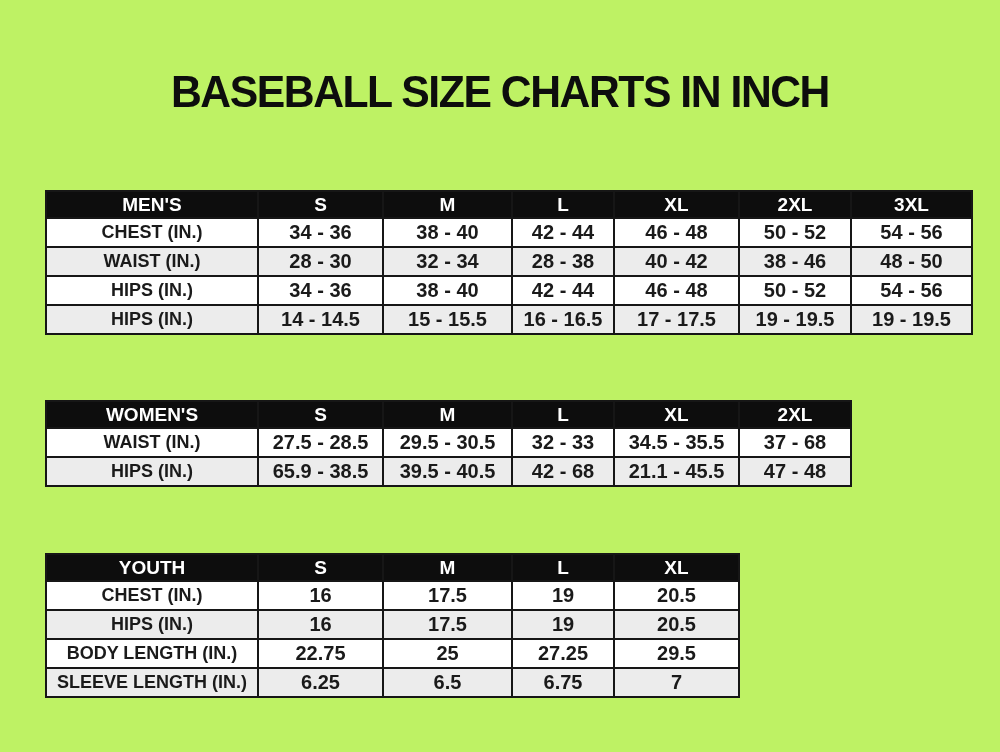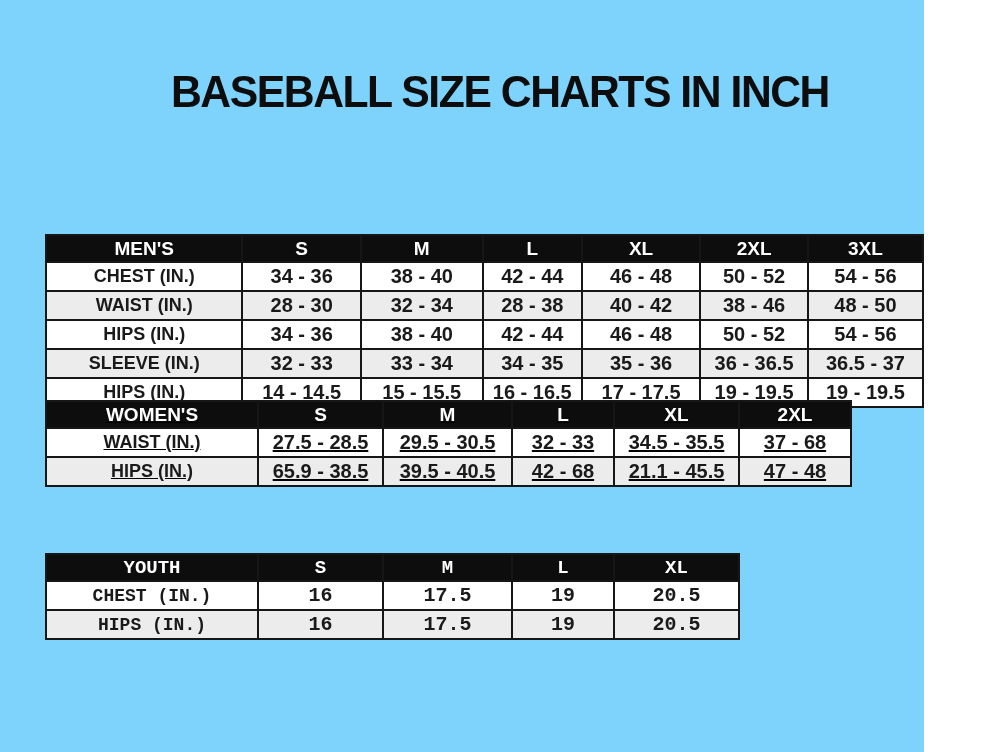--- a/index.html
+++ b/index.html
@@ -2,23 +2,23 @@
 <html><head>
 <meta charset="utf-8">
 <style>
   html, body {
     margin: 0;
     padding: 0;
     background: #ffffff;
   }
   .page {
     position: relative;
-    width: 924px;
+    width: 1000px;
     height: 752px;
-    background: #7dd3fc;
+    background: #bef264;
     overflow: hidden;
     font-family: "Liberation Sans", sans-serif;
   }
   .title {
     position: absolute;
     top: 68px;
     left: 0;
     width: 1000px;
     margin: 0;
     text-align: center;
@@ -30,23 +30,23 @@
     line-height: 1.1;
     white-space: nowrap;
   }
   table.size-table {
     position: absolute;
     left: 45px;
     border-collapse: collapse;
     table-layout: fixed;
     background: #ffffff;
   }
-  table.size-table.mens   { top: 190px; margin-top: 44px; }
-  table.size-table.womens { top: 400px; text-decoration: underline; }
-  table.size-table.youth  { top: 553px; font-family: Liberation Mono, monospace; }
+  table.size-table.mens   { top: 190px; }
+  table.size-table.womens { top: 400px; }
+  table.size-table.youth  { top: 553px; }
 
   table.size-table th, table.size-table td {
     border: 2px solid #161616;
     padding: 0 2px;
     text-align: center;
     vertical-align: middle;
     font-weight: 700;
     color: #1a1a1a;
     overflow: hidden;
     white-space: nowrap;
@@ -118,29 +118,20 @@
         <tr>
           <th>HIPS (IN.)</th>
           <td>34 - 36</td>
           <td>38 - 40</td>
           <td>42 - 44</td>
           <td>46 - 48</td>
           <td>50 - 52</td>
           <td>54 - 56</td>
         </tr>
         <tr>
-          <th>SLEEVE (IN.)</th>
-          <td>32 - 33</td>
-          <td>33 - 34</td>
-          <td>34 - 35</td>
-          <td>35 - 36</td>
-          <td>36 - 36.5</td>
-          <td>36.5 - 37</td>
-        </tr>
-        <tr>
           <th>HIPS (IN.)</th>
           <td>14 - 14.5</td>
           <td>15 - 15.5</td>
           <td>16 - 16.5</td>
           <td>17 - 17.5</td>
           <td>19 - 19.5</td>
           <td>19 - 19.5</td>
         </tr>
       </tbody>
     </table>
@@ -192,15 +183,29 @@
           <td>19</td>
           <td>20.5</td>
         </tr>
         <tr>
           <th>HIPS (IN.)</th>
           <td>16</td>
           <td>17.5</td>
           <td>19</td>
           <td>20.5</td>
         </tr>
+        <tr>
+          <th>BODY LENGTH (IN.)</th>
+          <td>22.75</td>
+          <td>25</td>
+          <td>27.25</td>
+          <td>29.5</td>
+        </tr>
+        <tr>
+          <th>SLEEVE LENGTH (IN.)</th>
+          <td>6.25</td>
+          <td>6.5</td>
+          <td>6.75</td>
+          <td>7</td>
+        </tr>
       </tbody>
     </table>
 </div>
 
 </body></html>

